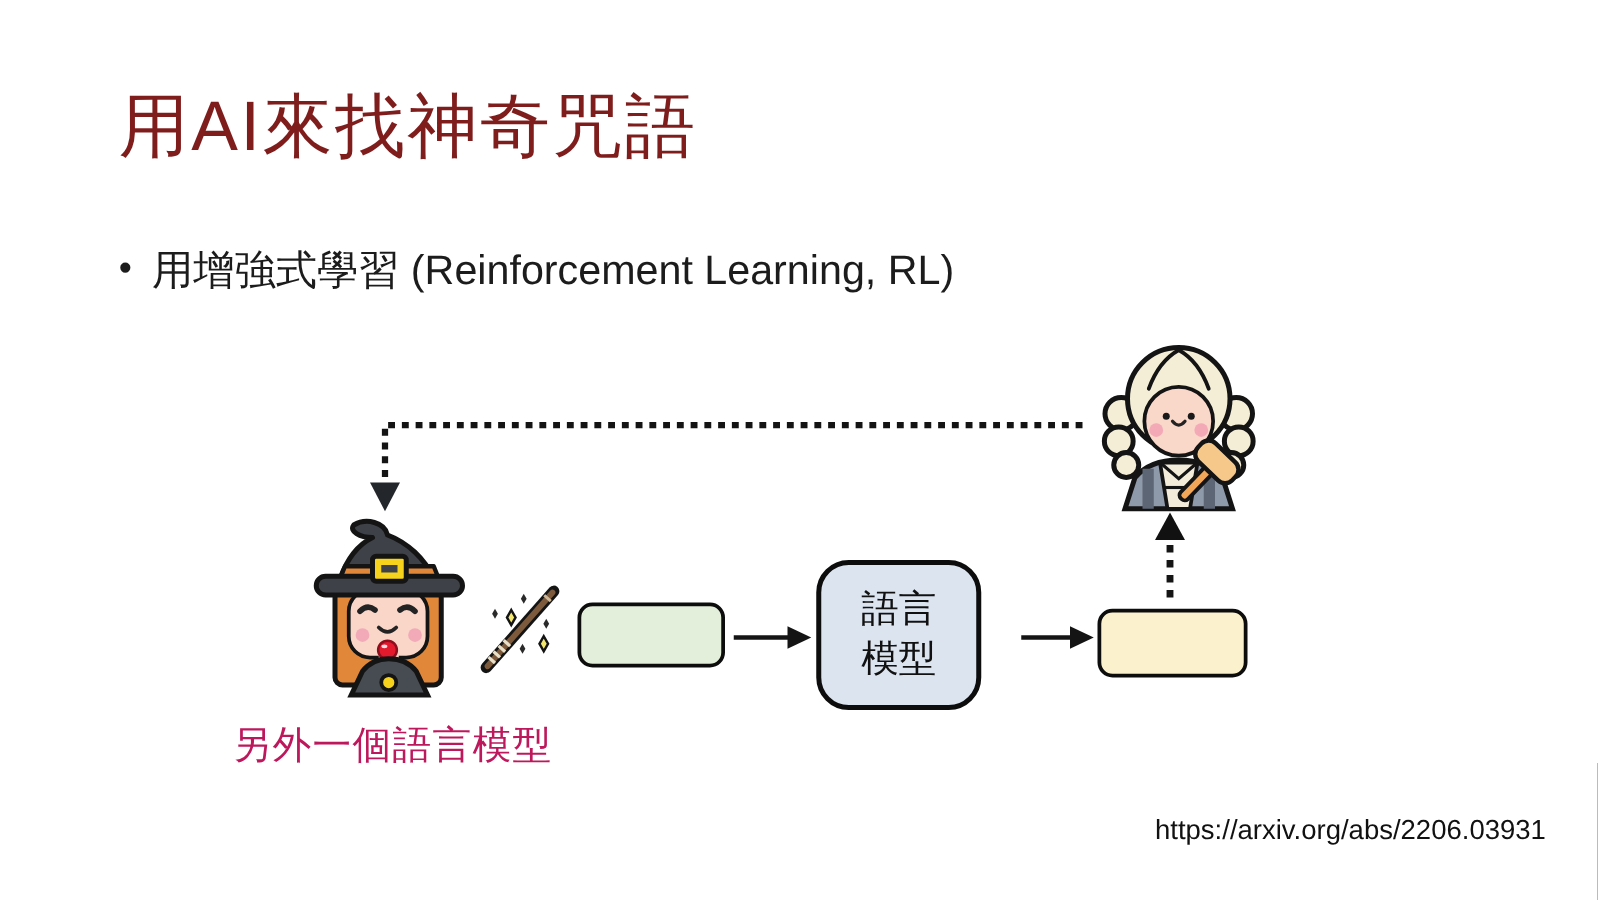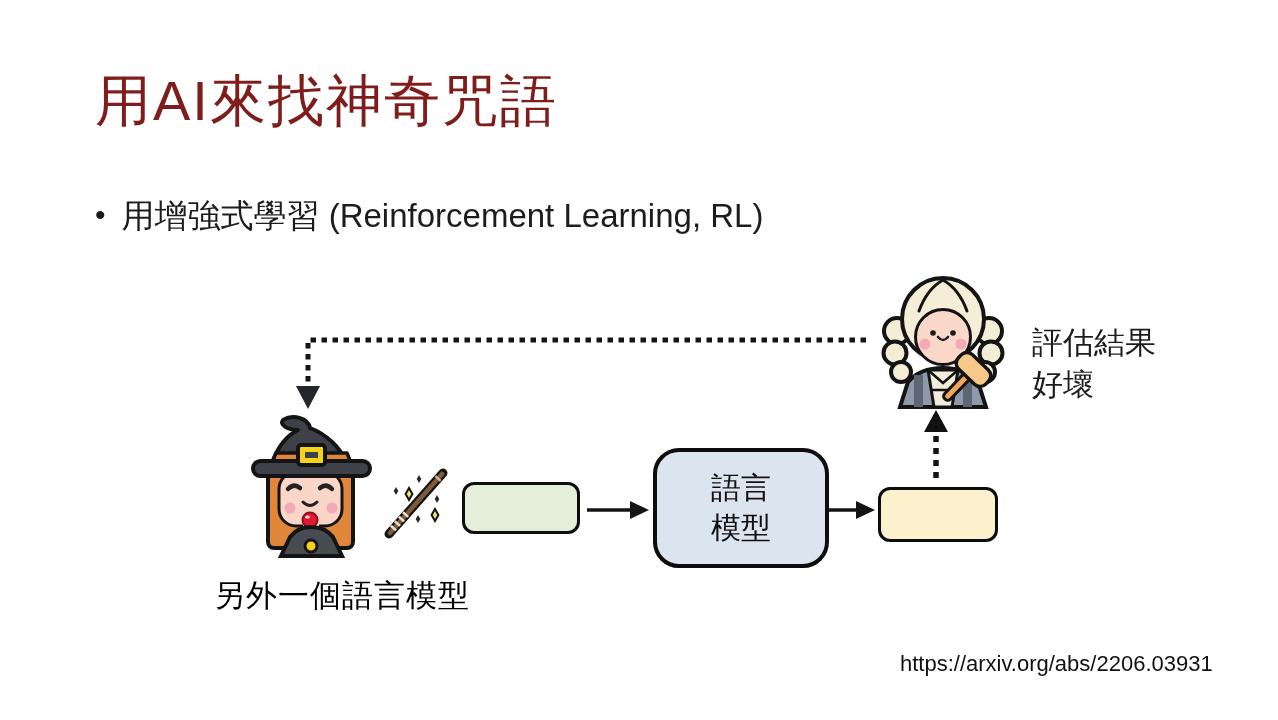--- a/index.html
+++ b/index.html
@@ -19,40 +19,40 @@
   .bullet{
     position:absolute;left:95px;top:194px;
     display:flex;align-items:flex-start;gap:16px;
     font-size:33px;color:#1c1c1c;white-space:nowrap;
   }
   .bullet .marker{font-size:30px;line-height:42px;}
   .arrows{position:absolute;left:0;top:0;width:1278px;height:720px;pointer-events:none;}
   .box{position:absolute;box-sizing:border-box;border:3.5px solid #0d0d0d;}
   .box.prompt{left:462px;top:482px;width:118px;height:52px;border-radius:12px;background:#e4efdb;}
   .box.lm{
-    left:653px;top:448px;width:176px;height:120px;border-radius:26px;background:#dce4f0;
+    left:653px;top:448px;width:132px;height:120px;border-radius:26px;background:#dce4f0;
     border-width:4px;
     display:flex;flex-direction:column;align-items:center;justify-content:center;
     font-size:30px;line-height:40px;color:#111;
   }
   .box.output{left:878px;top:487px;width:120px;height:55px;border-radius:12px;background:#fbf2cd;}
   .icon{position:absolute;overflow:visible;}
   .witch-icon{left:252px;top:416px;width:120px;height:140px;}
   .wand-icon{left:380px;top:460px;width:80px;height:85px;}
   .judge-icon{left:878px;top:270px;width:130px;height:138px;}
   .judge-label{
     position:absolute;left:1032px;top:322px;
     font-size:31px;line-height:42px;color:#1c1c1c;white-space:nowrap;
   }
   .witch-label{
     position:absolute;left:186px;top:575px;
-    font-size:31px;letter-spacing:1px;color:#000000;white-space:nowrap;margin-left:28px;
+    font-size:31px;letter-spacing:1px;color:#be185d;white-space:nowrap;
   }
   .url{
-    position:absolute;left:900px;top:651px;
+    position:absolute;left:924px;top:651px;
     font-size:22px;color:#111;white-space:nowrap;
   }
 </style>
 </head>
 <body>
 
 <div class="slide">
 
   <h1 class="title">用AI來找神奇咒語</h1>
 
@@ -168,22 +168,18 @@
       <path d="M50 99 L80 99 L74 136 L56 136 Z" fill="#f3ecdb" stroke="#141414" stroke-width="3"></path>
       <path d="M50 99 L65 112 L80 99" fill="none" stroke="#141414" stroke-width="2.5"></path>
       <line x1="54" y1="119" x2="76" y2="119" stroke="#141414" stroke-width="2.5"></line>
     </g>
     <g transform="translate(67,128) rotate(44)">
       <rect x="-4" y="-42" width="8" height="42" rx="3.5" fill="#f2a758" stroke="#141414" stroke-width="3"></rect>
       <rect x="-19" y="-51" width="38" height="20" rx="8" fill="#f6c98a" stroke="#141414" stroke-width="3.5"></rect>
     </g>
   </svg>
 
-  <div class="judge-label">
-    <div>評估結果</div>
-    <div>好壞</div>
-  </div>
 
   <div class="witch-label">另外一個語言模型</div>
 
   <div class="url">https://arxiv.org/abs/2206.03931</div>
 
 </div>
 
 </body></html>

